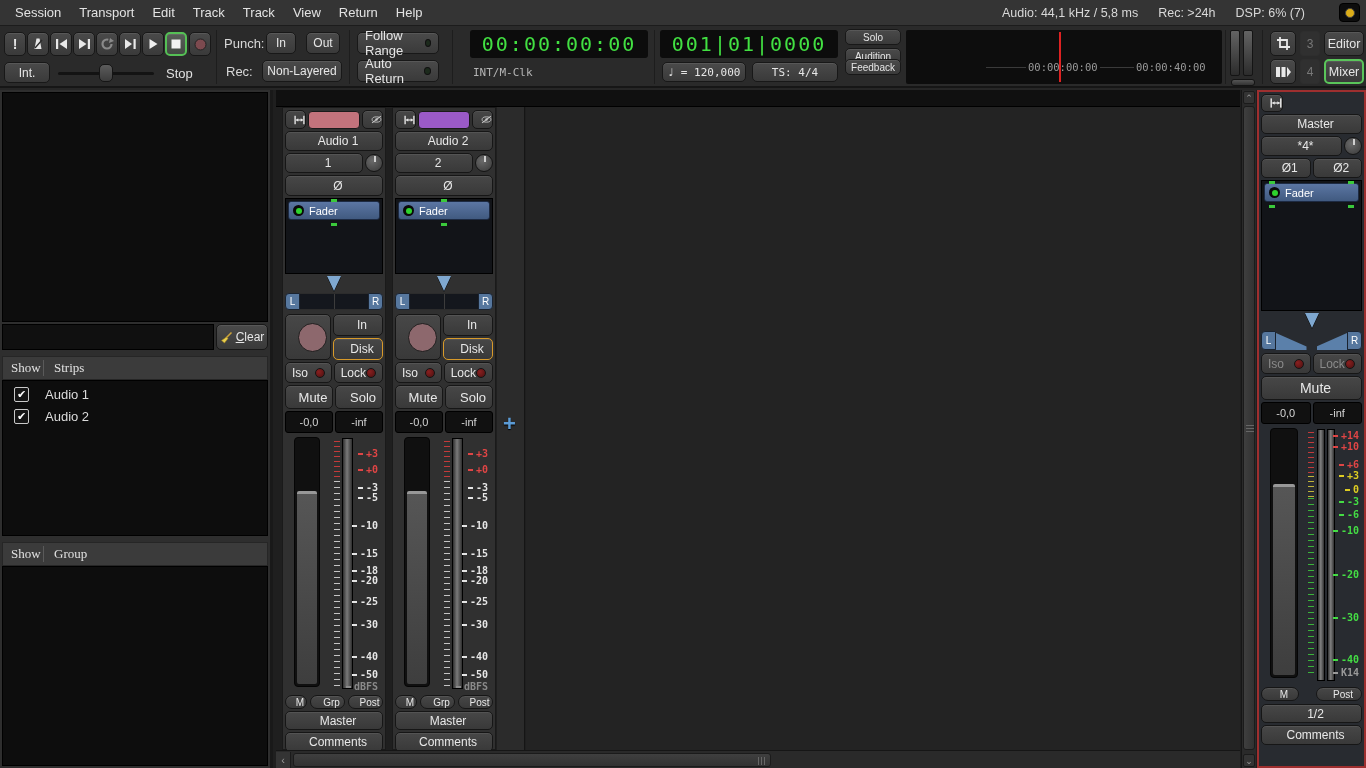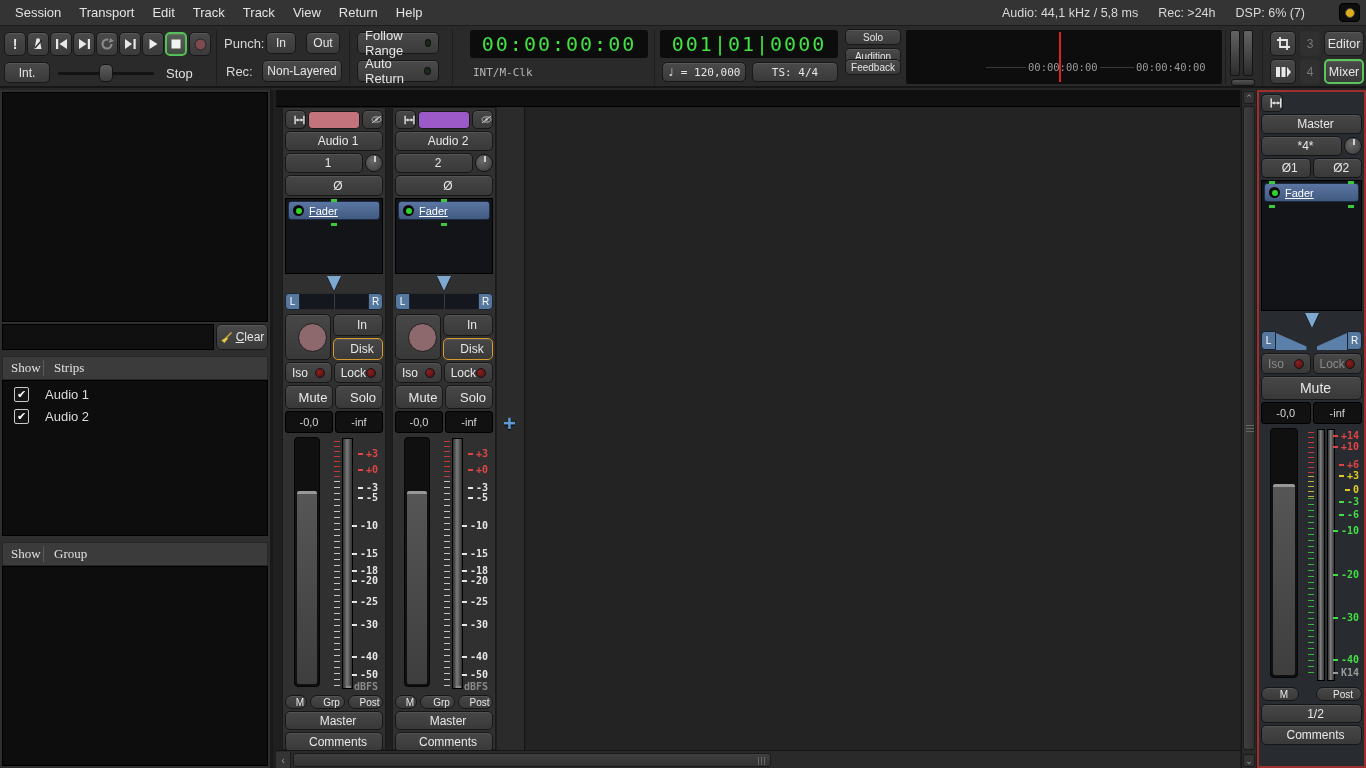--- a/index.html
+++ b/index.html
@@ -116,21 +116,21 @@
     display:flex; align-items:center; justify-content:center; height:20px; flex:none;padding-left:8px; }
   .grow { flex:1; } .half { flex:1; }
   .icon-btn { width:21px; }
   .swatch { flex:1; height:18px; margin-top:1px; border:1px solid #1a1a1a; border-radius:4px; }
   .knob { width:18px; height:18px; margin-top:1px; border-radius:50%; flex:none;
     background:radial-gradient(circle at 40% 35%, #6a6a6a, #383838); border:1px solid #141414; position:relative; }
   .knob::after { content:''; position:absolute; left:8px; top:1px; width:2px; height:6px; background:#d0d0d0; }
   .procbox { position:relative; background:#121418; border:1px solid #000; flex:none; padding:2px; }
   .procbox.strip-proc { height:76px; }
   .proc-entry { height:19px; background:linear-gradient(#5b76a3,#415a80); border:1px solid #1d2a42;
-    border-radius:3px; display:flex; align-items:center; gap:5px; padding:4px 4px; color:#fff; font-size:11px;text-decoration:underline; }
+    border-radius:3px; display:flex; align-items:center; gap:5px; padding:4px 4px; color:#fff; font-size:11px; }
   .led { width:11px; height:11px; border-radius:50%; background:#0a0a0a; position:relative; flex:none; }
   .led::after { content:''; position:absolute; inset:2.5px; border-radius:50%; background:#2ed32e; }
   .port { position:absolute; width:6px; height:3px; background:#3bc93b; }
   .pan-area { position:relative; height:36px; flex:none; }
   .pan-arrow { position:absolute; left:50%; top:0; transform:translateX(-50%); width:0; height:0;
     border-left:7px solid transparent; border-right:7px solid transparent; border-top:15px solid #7fa8d0;
     filter:drop-shadow(0 1px 0 #000); }
   .pan-bar { position:absolute; left:0; right:0; bottom:2px; height:17px; display:flex; }
   .pan-chip { width:15px; background:#56779e; color:#fff; font-size:10px; display:flex; align-items:center;
     justify-content:center; border:1px solid #1a2330; }

